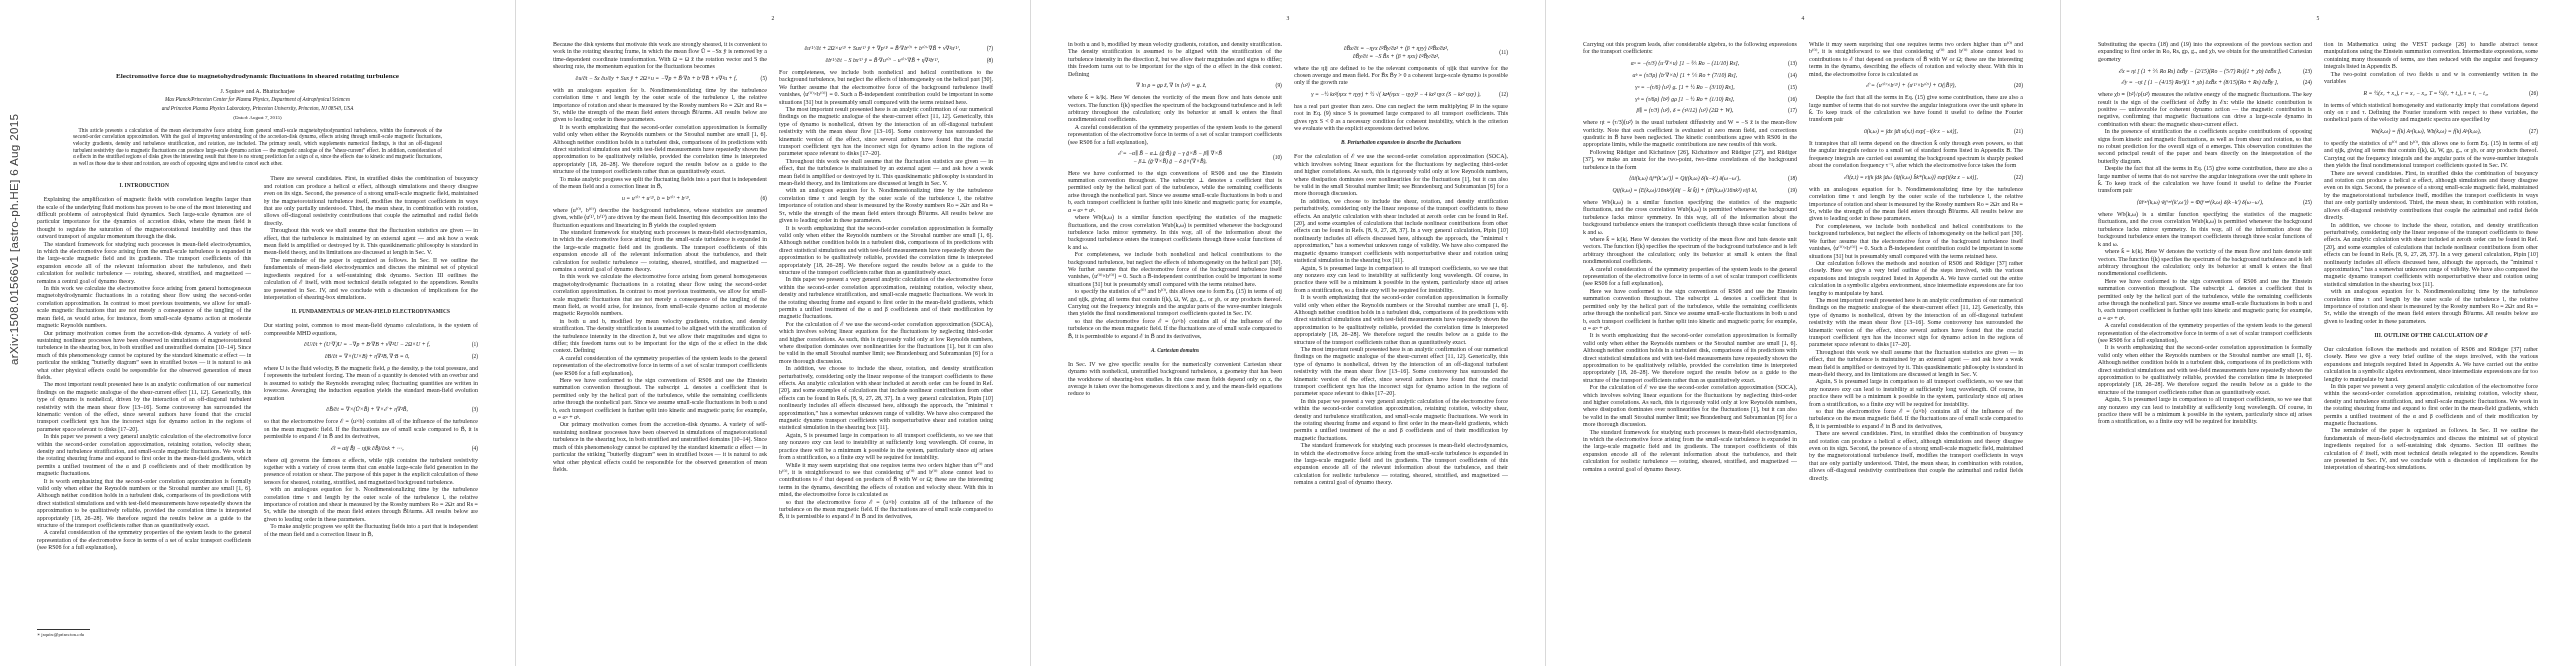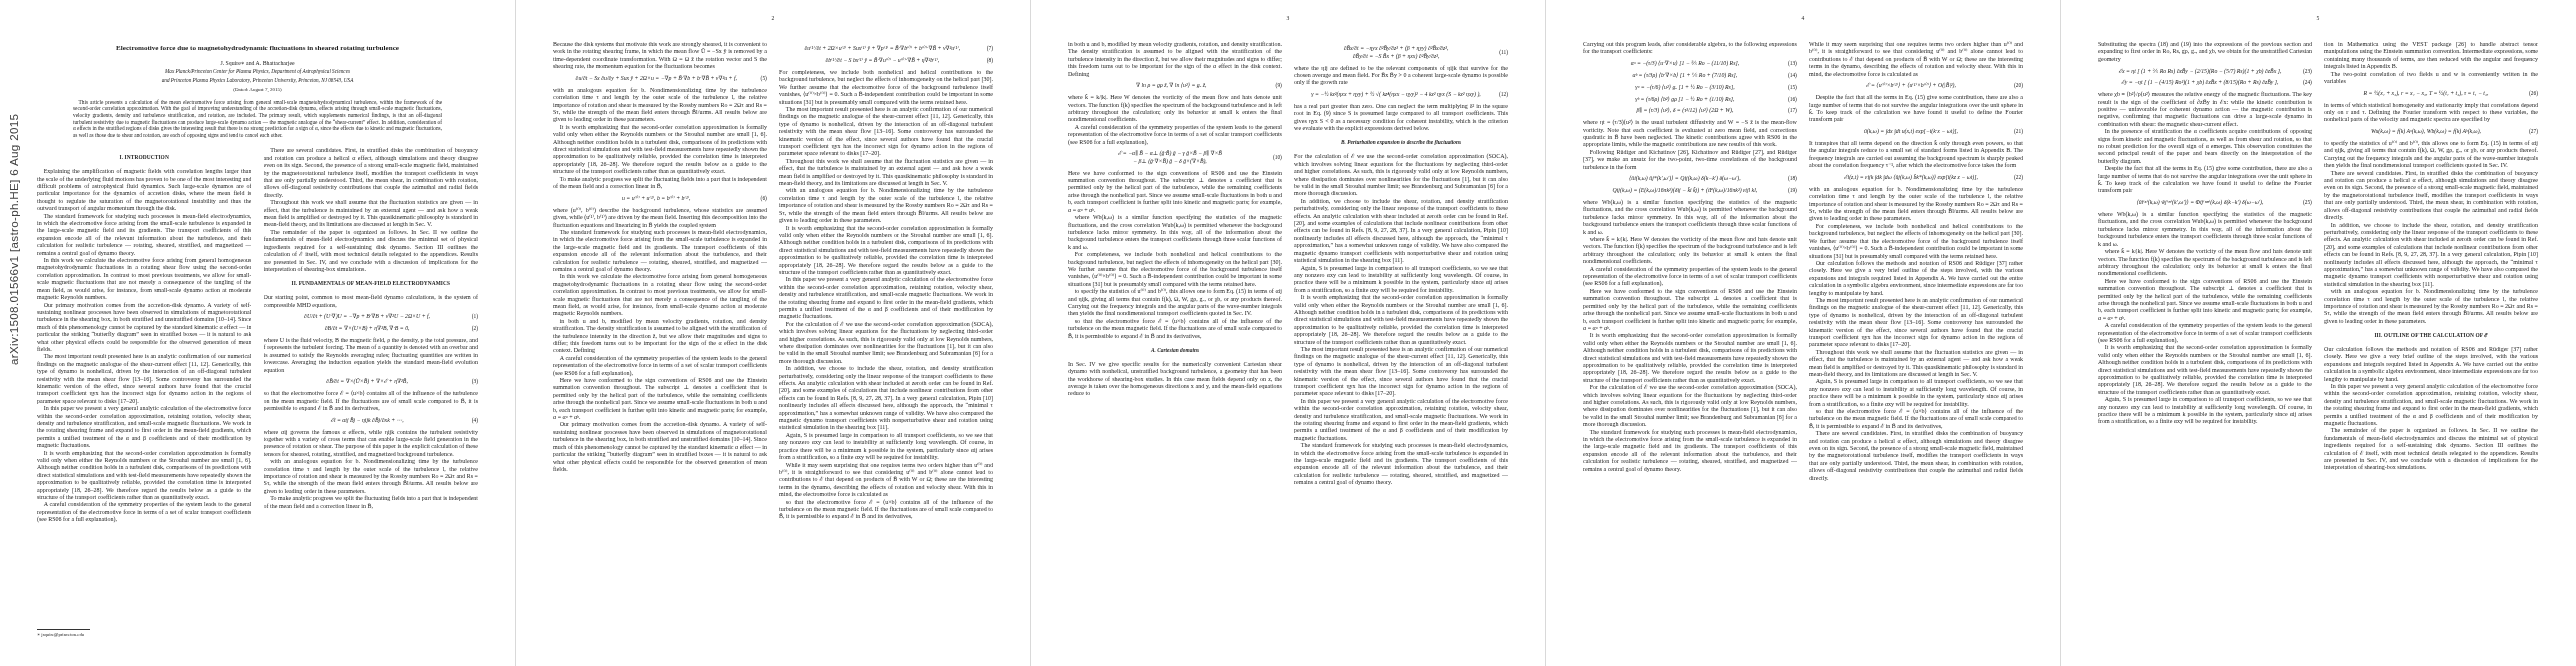--- a/index.html
+++ b/index.html
@@ -14,21 +14,21 @@
     position:relative; background:#ffffff; overflow:hidden;
     display:flex; flex-direction:column;
     padding:32px 37px 23px;
   }
   .page + .page { border-left:0.6px solid #d9d9d9; }
   .page-number {
     position:absolute; top:14.5px; left:0; right:0;
     text-align:center; font-size:5.6px; color:#1c1c1c;
   }
   
-  .front { text-align:center; margin-top:12px; }
+  .front { text-align:center; margin-top:40px; }
   .title { font-size:7.1px; font-weight:bold; margin:0 5.6px; line-height:9.4px; }
   .authors { font-size:5.8px; margin-top:6.7px; }
   .affiliation { font-style:italic; font-size:5.2px; margin-top:2.2px; line-height:6.7px; }
   .dated { font-size:5px; margin-top:3.3px; }
   .abstract { text-align:justify; font-size:5.3px; line-height:6.6px; margin:6.7px 36px 0; text-indent:5.6px; }
   
   .cols { flex:1; min-height:0; display:flex; gap:12.2px; margin-top:9px; overflow:hidden; }
   .col { flex:1; min-width:0; overflow:hidden; font-size:6px; line-height:7.4px; text-align:justify; hyphens:auto; }
   .para { margin:0; text-indent:6.7px; }
   .para.ni { text-indent:0; }

